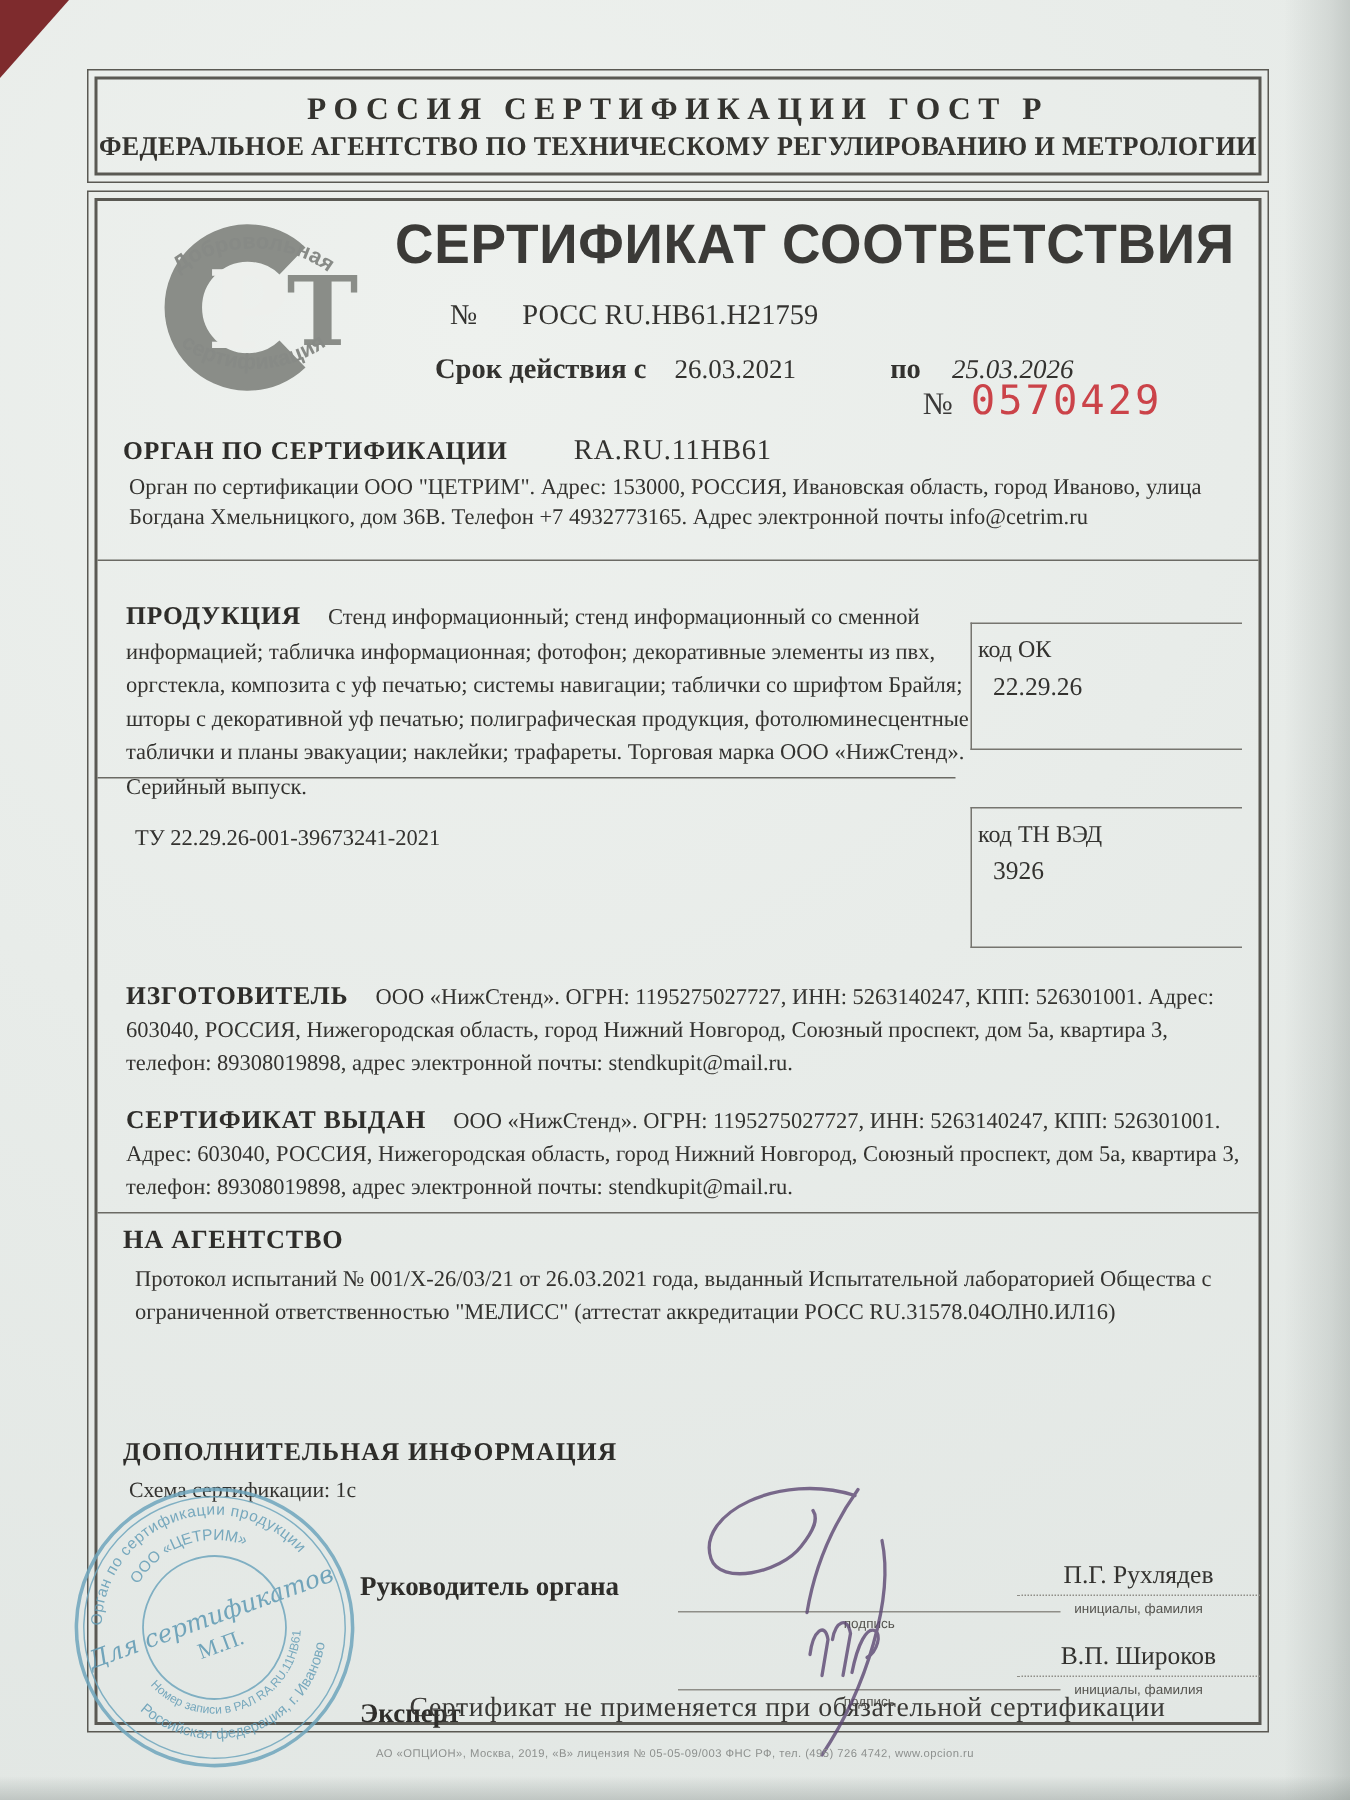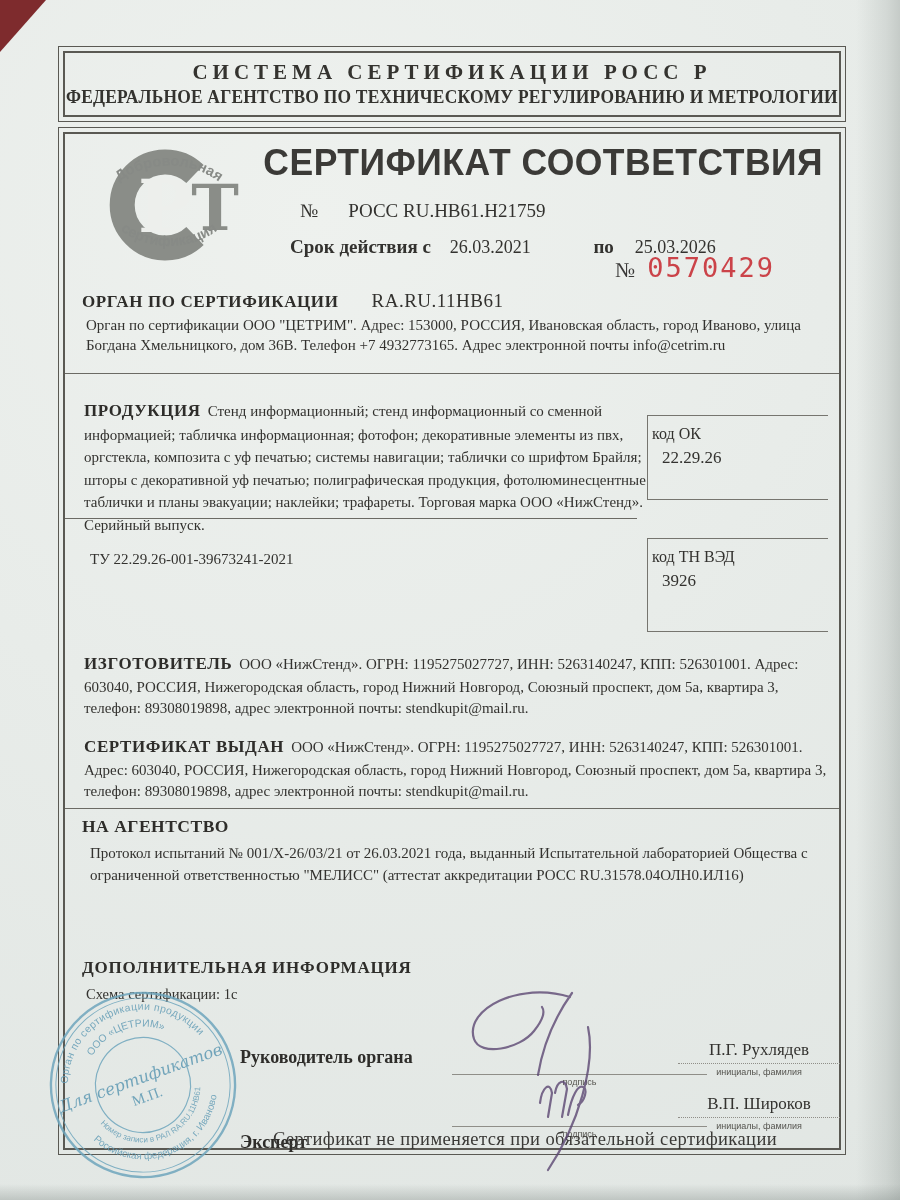--- a/index.html
+++ b/index.html
@@ -24,25 +24,25 @@
   .abs{position:absolute;}
   .doc-title{left:187px;top:8px;width:568px;text-align:center;
         font-family:"Liberation Sans",sans-serif;font-weight:bold;font-size:37px;color:#3b3a37;
         letter-spacing:.5px;transform:scaleX(.96);transform-origin:center;white-space:nowrap;}
   .numrow{left:235px;top:66px;font-size:19px;color:#33322f;white-space:nowrap;}
   .numrow .no{margin-right:30px;}
   .validity{left:225px;top:102px;font-size:19px;color:#33322f;white-space:nowrap;}
   .validity .lbl{font-weight:bold;}
   .validity .d1{margin-left:14px;font-size:18px;}
   .validity .to{margin-left:58px;font-weight:bold;}
-  .validity .d2{margin-left:16px;font-size:18px;}
+  .validity .d2{margin-left:16px;font-size:18px;font-style:italic;}
   .blanknum{right:64px;top:118px;white-space:nowrap;}
   .blanknum .no{font-size:21px;color:#3a3938;margin-right:12px;}
   .blanknum .digits{font-family:"DejaVu Sans Mono",monospace;font-size:27px;letter-spacing:2px;color:#cb4349;}
-  .sec-h{font-weight:bold;font-size:17px;letter-spacing:.6px;color:#2e2d2a;margin-right:7px;}
+  .sec-h{font-weight:bold;font-size:17px;letter-spacing:.6px;color:#2e2d2a;margin-right:18px;}
   .para{margin:0;font-size:15px;line-height:1.5;color:#33322f;}
   .organ-head{left:17px;top:156px;white-space:nowrap;}
   .organ-head .code{font-size:19px;letter-spacing:.5px;margin-left:26px;font-weight:normal;color:#33322f;margin-top:13px;}
   .organ-text{left:21px;top:181px;width:742px;line-height:1.35;}
   .divider{border-top:1px solid #6b6a64;height:0;}
   .div1{left:0;top:239px;width:100%;}
   .div2{left:0;top:384px;width:572px;}
   .div3{left:0;top:674px;width:100%;}
   .product{left:19px;top:264px;width:566px;}
   .codebox{border:1px solid #76756f;border-right:none;padding:9px 4px;font-size:16px;color:#33322f;box-sizing:border-box;}
@@ -80,21 +80,21 @@
         font-family:"Liberation Sans",sans-serif;font-size:7.5px;letter-spacing:.3px;color:#8d908e;}
 </style>
 </head>
 <body>
 
 <div class="page">
   <div class="corner-fold"></div>
 
   <div class="frame header-frame">
     <div class="frame-inner header-inner">
-      <div class="sys-title">СИСТЕМА СЕРТИФИКАЦИИ РОСС Р</div>
+      <div class="sys-title">РОССИЯ СЕРТИФИКАЦИИ ГОСТ Р</div>
       <div class="agency">ФЕДЕРАЛЬНОЕ АГЕНТСТВО ПО ТЕХНИЧЕСКОМУ РЕГУЛИРОВАНИЮ И МЕТРОЛОГИИ</div>
     </div>
   </div>
 
   <div class="frame main-frame">
     <div class="frame-inner">
 
       <svg class="abs logo-svg" width="184" height="134" viewBox="0 0 184 134">
         <defs>
           <path id="logo-arc-top" d="M 22 72 A 72 58 0 0 1 162 72" fill="none"></path>
@@ -207,16 +207,17 @@
   </svg>
 
   <svg class="ink" viewBox="0 0 280 215">
     <g fill="none" stroke="#5c4773" stroke-width="2.2" stroke-linecap="round" opacity="0.8">
       <path d="M 170 22 C 120 6, 64 34, 74 64 C 80 82, 120 74, 134 56 C 142 46, 146 38, 142 32 M 172 18 C 152 46, 142 76, 138 100"></path>
       <path d="M 140 128 C 142 112, 150 106, 152 118 L 148 142 M 155 118 C 157 106, 165 102, 167 114 L 162 142 M 168 140 C 172 120, 178 110, 183 112 C 188 114, 185 126, 178 130"></path>
       <path d="M 188 52 C 196 90, 178 150, 148 195"></path>
     </g>
   </svg>
 
+  <div class="fine-print">АО «ОПЦИОН», Москва, 2019, «В»    лицензия № 05-05-09/003 ФНС РФ, тел. (495) 726 4742, www.opcion.ru</div>
 
   <div class="edge-right"></div>
   <div class="edge-bottom"></div>
 </div>
 
 </body></html>

